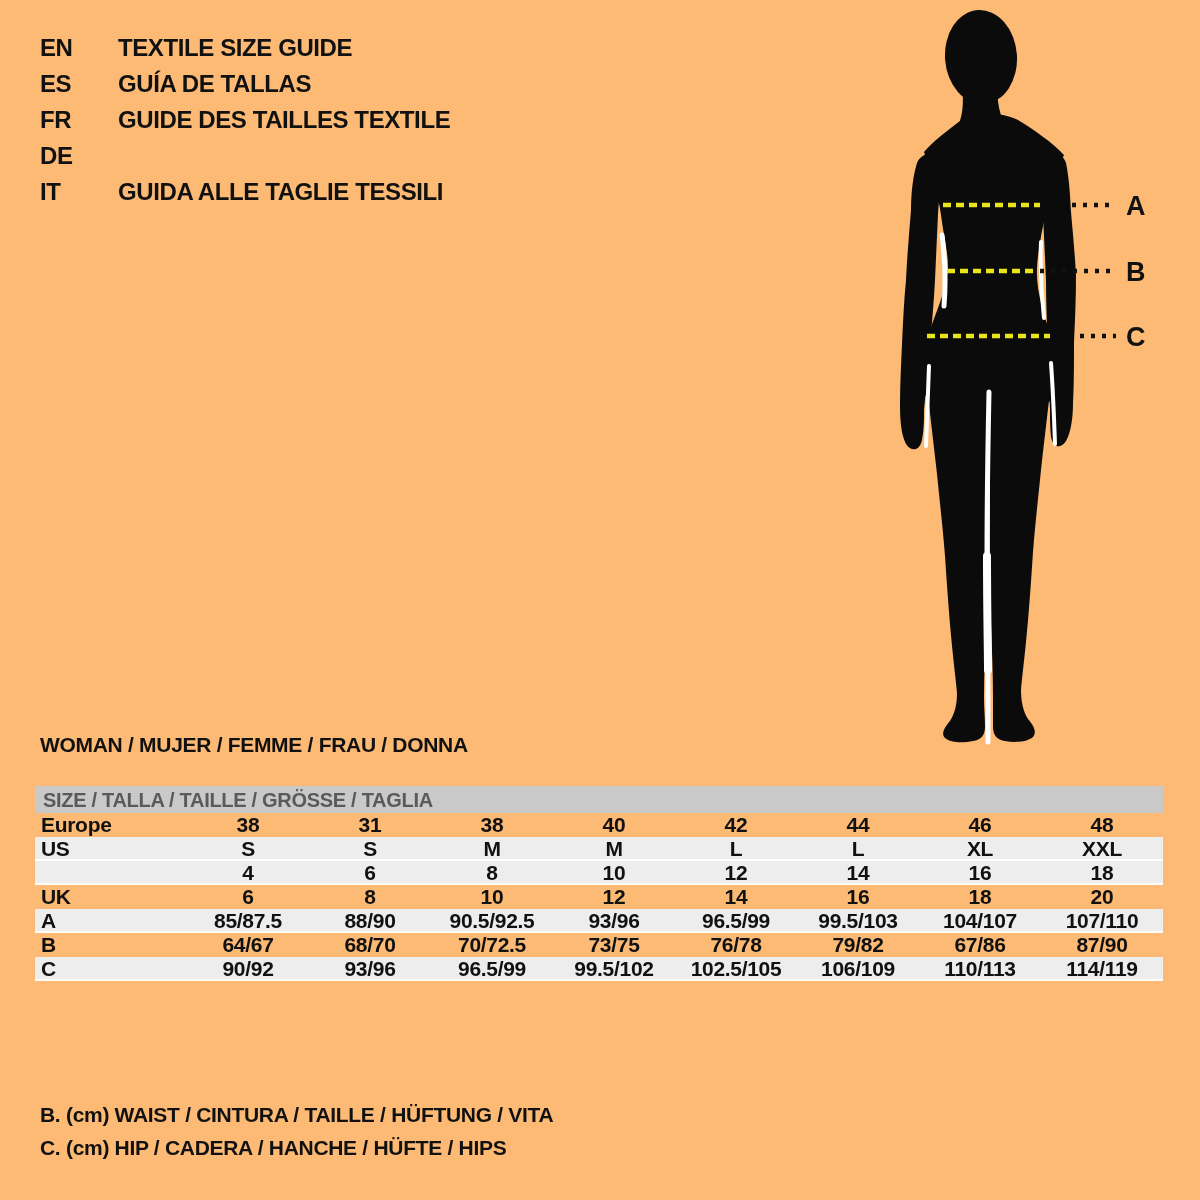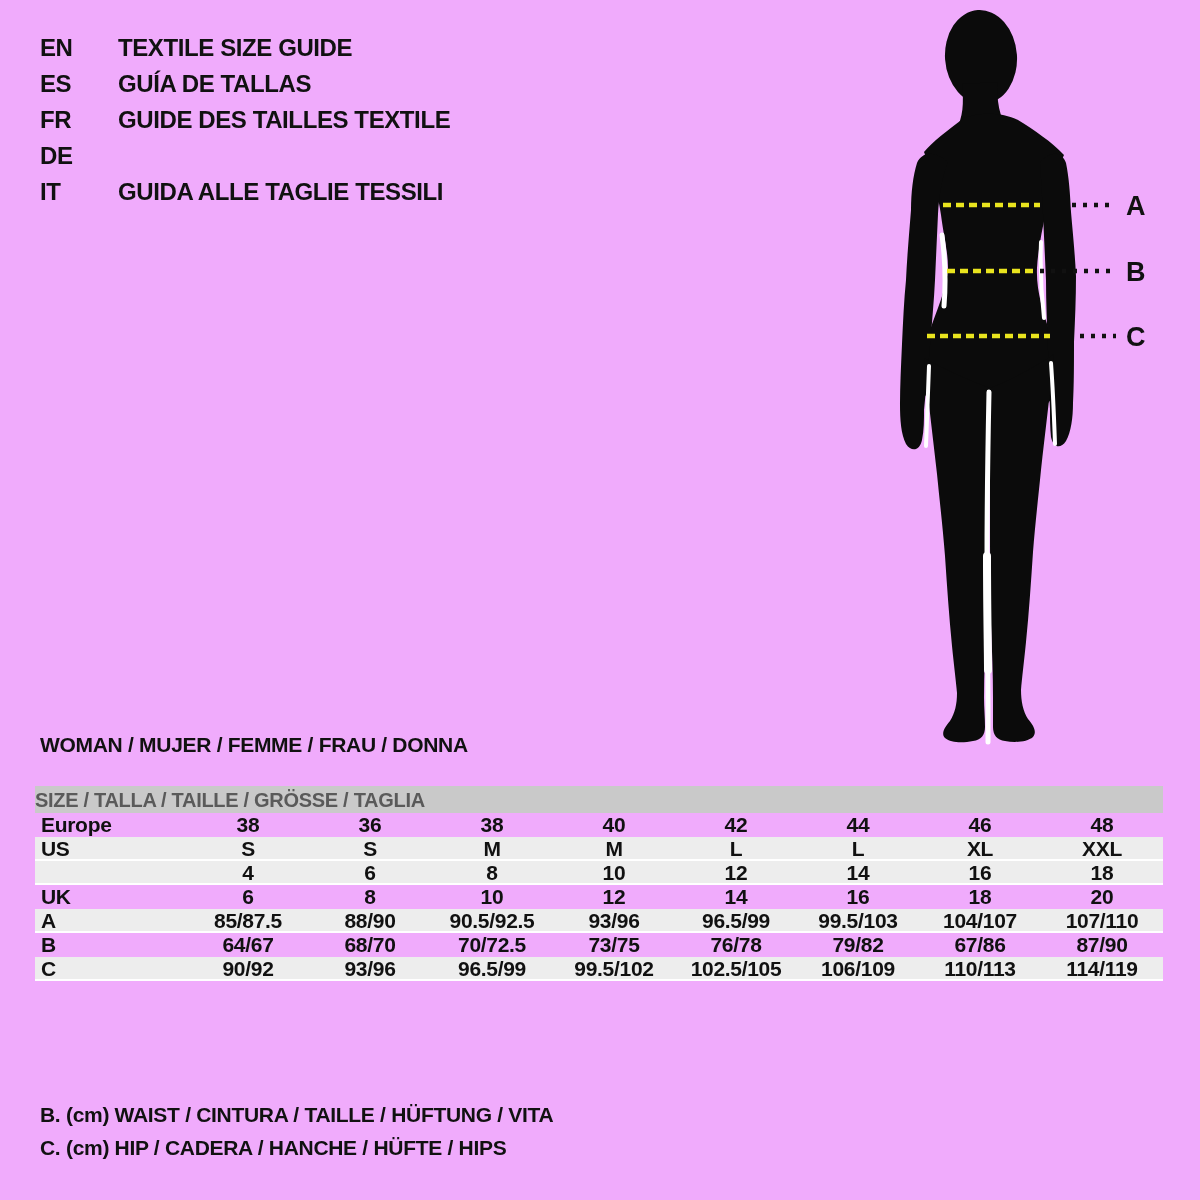--- a/index.html
+++ b/index.html
@@ -1,37 +1,37 @@
 <!DOCTYPE html>
 <html><head>
 <meta charset="utf-8">
 <style>
   html,body{margin:0;padding:0;}
   body{
     width:1200px;height:1200px;background:#ffffff;
     font-family:"Liberation Sans", sans-serif;
     font-weight:700;color:#111;
   }
-  .page{position:relative;width:1200px;height:1200px;overflow:hidden;background:#f0abfc;}
+  .page{position:relative;width:1200px;height:1200px;overflow:hidden;background:#fdba74;}
 
   
   .lang-list{position:absolute;left:40px;top:30px;}
   .lang-row{display:flex;height:36px;align-items:center;font-size:24px;letter-spacing:-0.4px;white-space:nowrap;}
   .lang-code{width:78px;flex:0 0 78px;}
 
   
   .figure{position:absolute;left:890px;top:0;}
   .measure-label{font-size:27px;font-weight:700;fill:#111;font-family:"Liberation Sans",sans-serif;}
 
   
   .section-title{position:absolute;left:40px;top:733px;font-size:21px;letter-spacing:-0.3px;}
 
   
   .size-table{position:absolute;left:35px;top:786px;width:1128px;}
-  .table-header{height:27px;line-height:28px;font-size:20px;letter-spacing:-0.3px;}
+  .table-header{height:27px;line-height:28px;padding-left:8px;font-size:20px;letter-spacing:-0.3px;}
   .trow{display:grid;grid-template-columns:152px repeat(8,1fr);height:24px;align-items:center;font-size:21px;letter-spacing:-0.3px;}
   .trow .cell{text-align:center;}
   .trow .cell.label{text-align:left;padding-left:6px;}
 
   
   .legend{position:absolute;left:40px;top:1099px;}
   .legend-line{font-size:21px;line-height:32.5px;letter-spacing:-0.3px;white-space:nowrap;}
 </style>
 </head>
 <body>
@@ -107,21 +107,21 @@
   </svg>
 
   <div class="section-title">WOMAN / MUJER / FEMME / FRAU / DONNA</div>
 
   <div class="size-table">
     <div class="table-header" id="table-header" style="background: rgb(201, 201, 201); color: rgb(90, 90, 90);">SIZE / TALLA / TAILLE / GRÖSSE / TAGLIA</div>
     <div id="table-rows">
         <div class="trow">
           <div class="cell label">Europe</div>
           <div class="cell">38</div>
-          <div class="cell">36</div>
+          <div class="cell">31</div>
           <div class="cell">38</div>
           <div class="cell">40</div>
           <div class="cell">42</div>
           <div class="cell">44</div>
           <div class="cell">46</div>
           <div class="cell">48</div>
         </div>
         <div class="trow" style="background: rgb(237, 237, 237); box-shadow: rgb(255, 255, 255) 0px -2px 0px inset;">
           <div class="cell label">US</div>
           <div class="cell">S</div>

